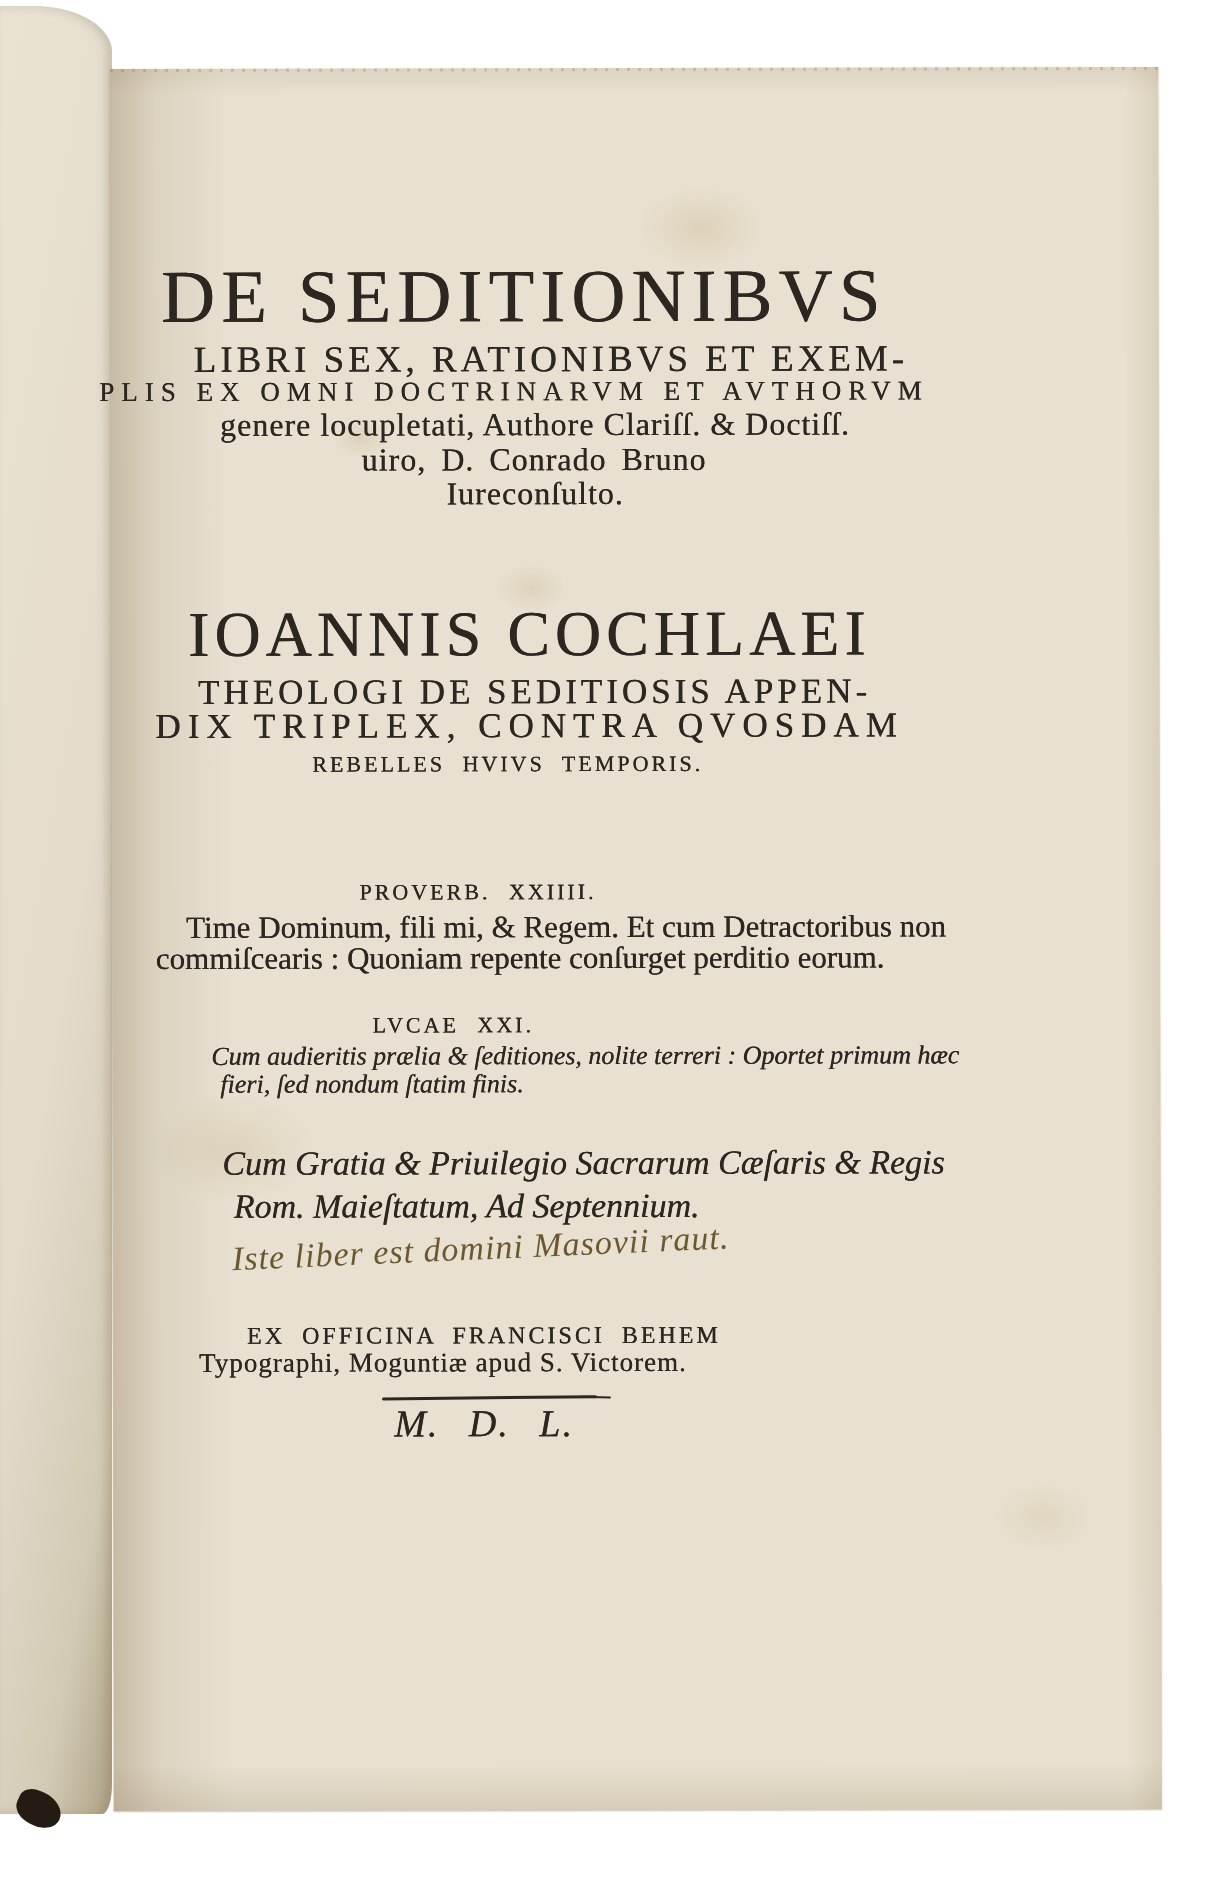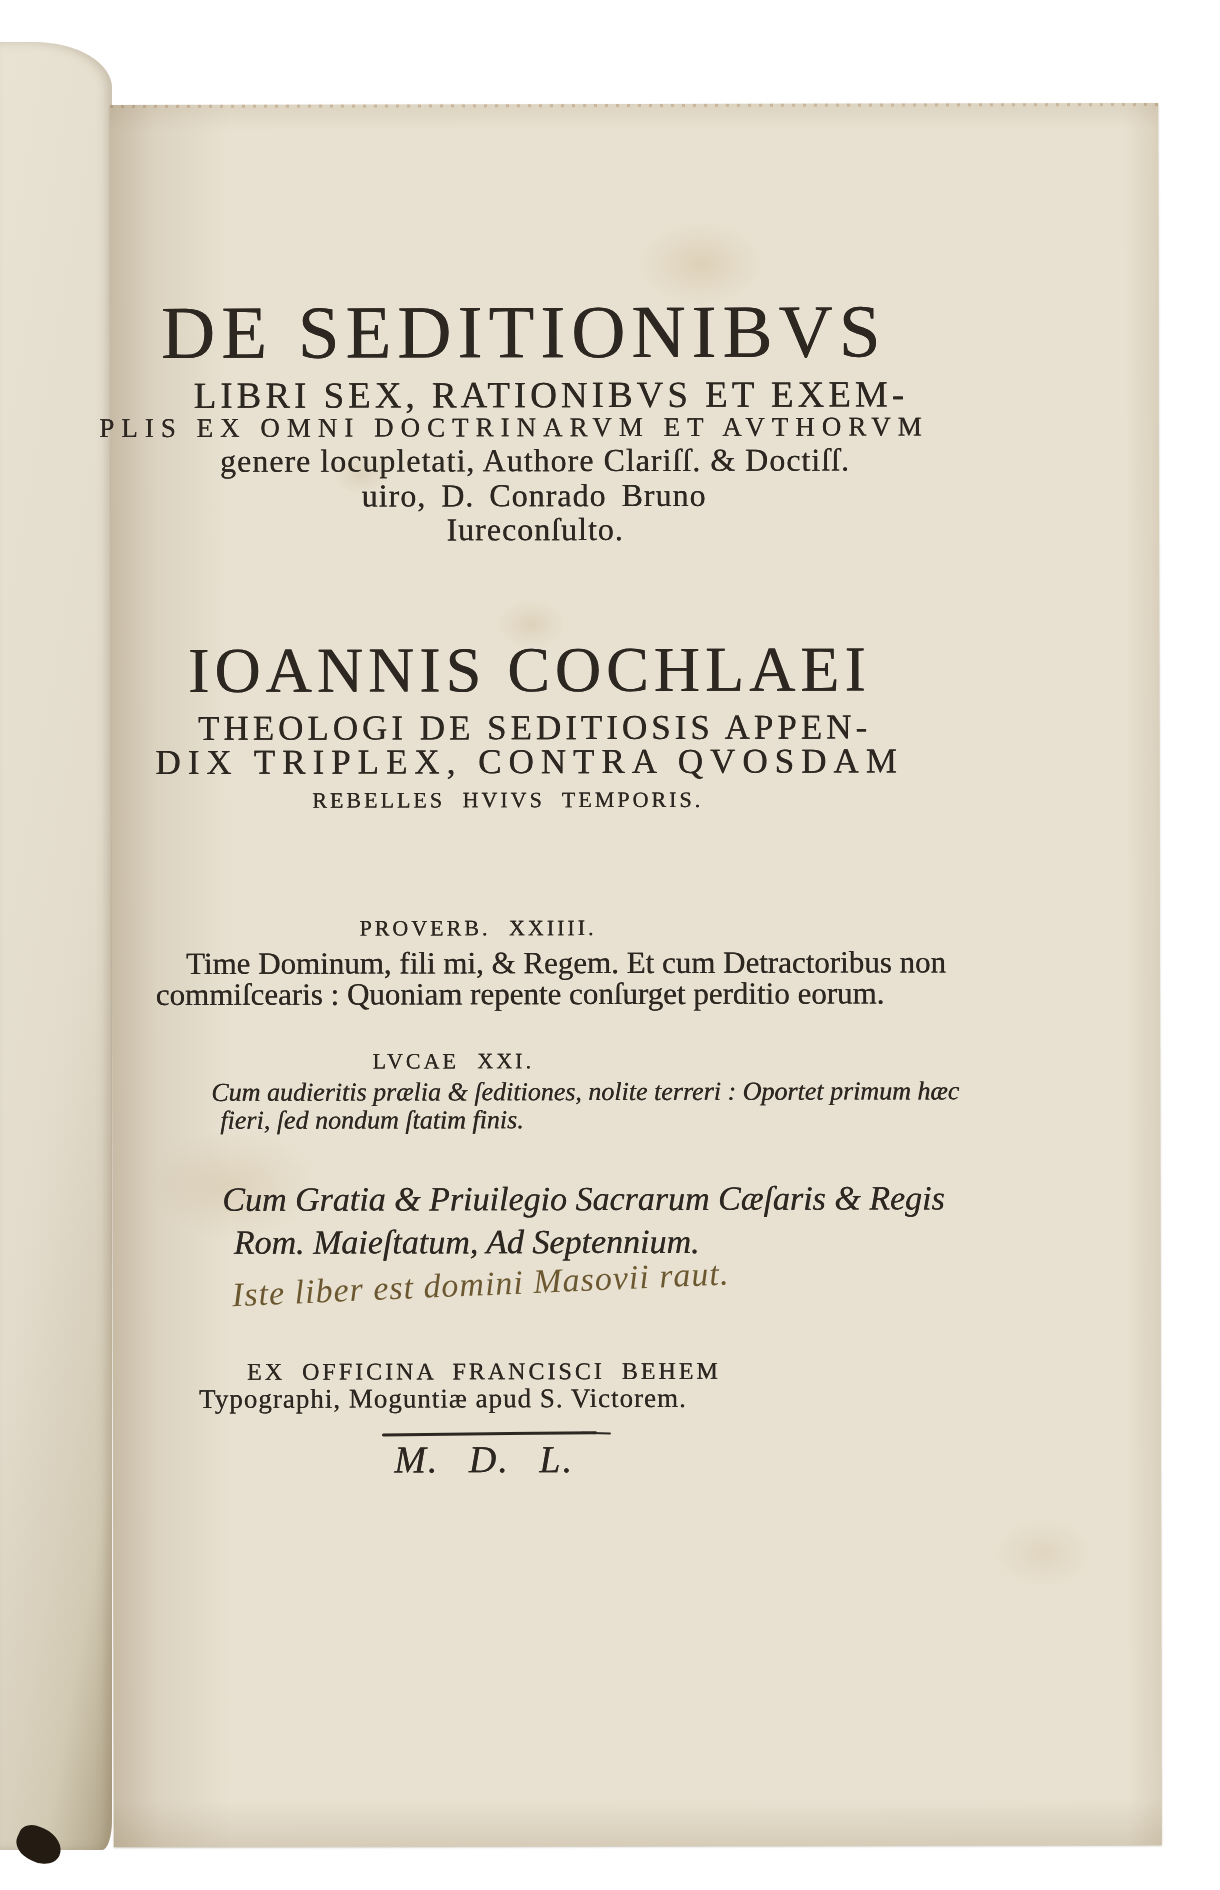--- a/index.html
+++ b/index.html
@@ -4,21 +4,21 @@
 <style>
   :root{
     --bg:#ffffff; --paper:#e8e1d1; --flyleaf:#e3dccd; --ink:#2d2722; --hand:#6b5830;
   }
   *{margin:0;padding:0;box-sizing:border-box;}
   body{
     width:1220px;height:1890px;position:relative;background:var(--bg);
     font-family:"Liberation Serif","DejaVu Serif",serif;color:var(--ink);
     overflow:hidden;
   }
-  .photo{position:absolute;inset:0;margin-top:36px;}
+  .photo{position:absolute;inset:0;}
   
   .flyleaf{
     position:absolute;left:0;top:6px;width:112px;height:1808px;
     background:linear-gradient(100deg,#e9e3d4 0%,var(--flyleaf) 55%,#d3cab4 84%,#b3a88d 98%);
     border-top-right-radius:78px 46px;
     border-bottom-right-radius:10px 30px;
     box-shadow:inset -6px 0 10px rgba(120,100,70,.25);
   }
   .flyleaf-tip{
     position:absolute;left:16px;top:1792px;width:46px;height:34px;

